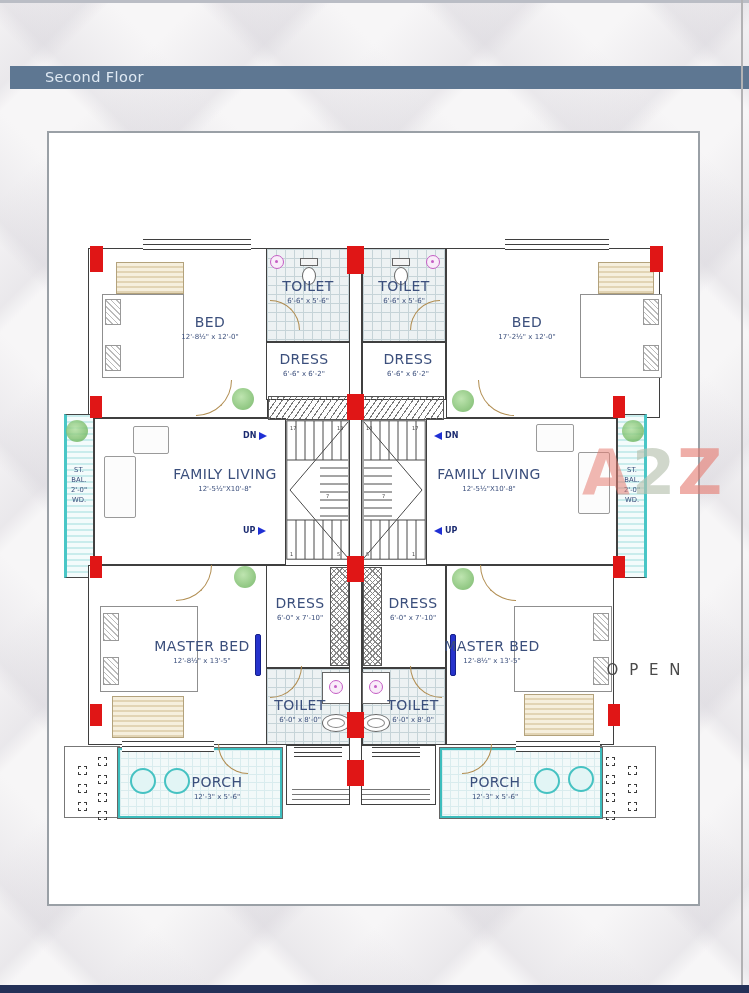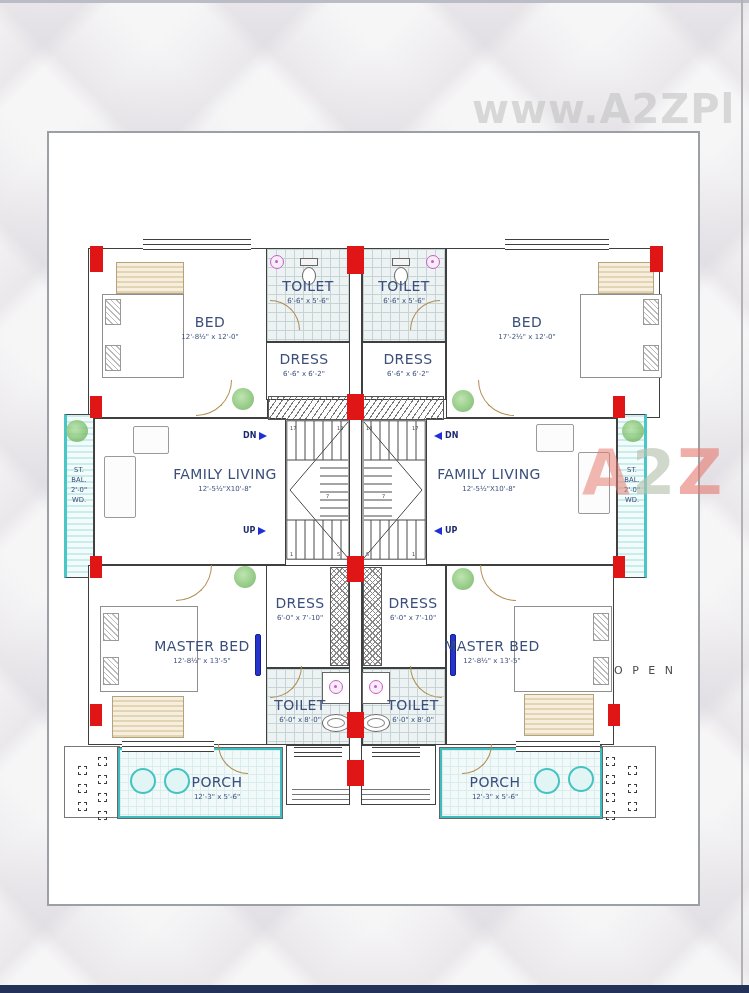--- a/index.html
+++ b/index.html
@@ -51,33 +51,33 @@
   .pcircle{position:absolute;border:2px solid #46c2c2;border-radius:50%;background:#e2f5f5;z-index:4;box-sizing:border-box}
   .dsq{position:absolute;width:9px;height:9px;border:1.8px dashed #3c3c3c;z-index:3;box-sizing:border-box}
   .openbox{position:absolute;border:1.5px solid #777;z-index:1;box-sizing:border-box}
   .dash{position:absolute;border-top:1.6px dashed #555;z-index:3}
   .steps{position:absolute;background:repeating-linear-gradient(0deg,#777 0 1px,transparent 1px 5px);z-index:3}
   .stairs{position:absolute;left:286px;top:420px;z-index:4}
   .lbl{position:absolute;transform:translate(-50%,-50%);text-align:center;color:#3b4f7c;z-index:7;line-height:1.45;white-space:nowrap}
   .nm{display:block;font-size:14px;letter-spacing:.4px}
   .dm{display:block;font-size:7px}
   .ball .nm{font-size:6.8px;letter-spacing:0}
-  .openlbl{position:absolute;transform:translate(-50%,-50%);font-size:11px;letter-spacing:3px;color:#4a4a4a;z-index:7}
+  .openlbl{position:absolute;transform:translate(-50%,-50%);font-size:15px;letter-spacing:3px;color:#4a4a4a;z-index:7}
   .dnup{position:absolute;display:flex;align-items:center;gap:3px;font-size:8px;font-weight:bold;color:#1a2a70;z-index:7}
   .tri-r{width:0;height:0;border-top:4px solid transparent;border-bottom:4px solid transparent;border-left:8px solid #1f2fd4}
   .tri-l{width:0;height:0;border-top:4px solid transparent;border-bottom:4px solid transparent;border-right:8px solid #1f2fd4}
 </style>
 </head>
 <body>
 
 <div class="page">
   <div class="topline"></div>
   <div class="rightline"></div>
 
-  <div class="wm-top">www.A2ZPl</div>
+  <div class="titlebar">Second Floor</div>
 
   <div class="sheet"></div>
 
   <div class="rm" style="left:88px;top:248px;width:180px;height:170px"></div>
   <div class="rm tile" style="left:266px;top:248px;width:84px;height:94px"></div>
   <div class="rm tile" style="left:362px;top:248px;width:84px;height:94px"></div>
   <div class="rm" style="left:266px;top:342px;width:84px;height:58px"></div>
   <div class="rm" style="left:362px;top:342px;width:84px;height:58px"></div>
   <div class="rm" style="left:446px;top:248px;width:214px;height:170px"></div>
   <div class="bal" style="left:64px;top:414px;width:30px;height:164px;border-left:3px solid #49c6c6"></div>

